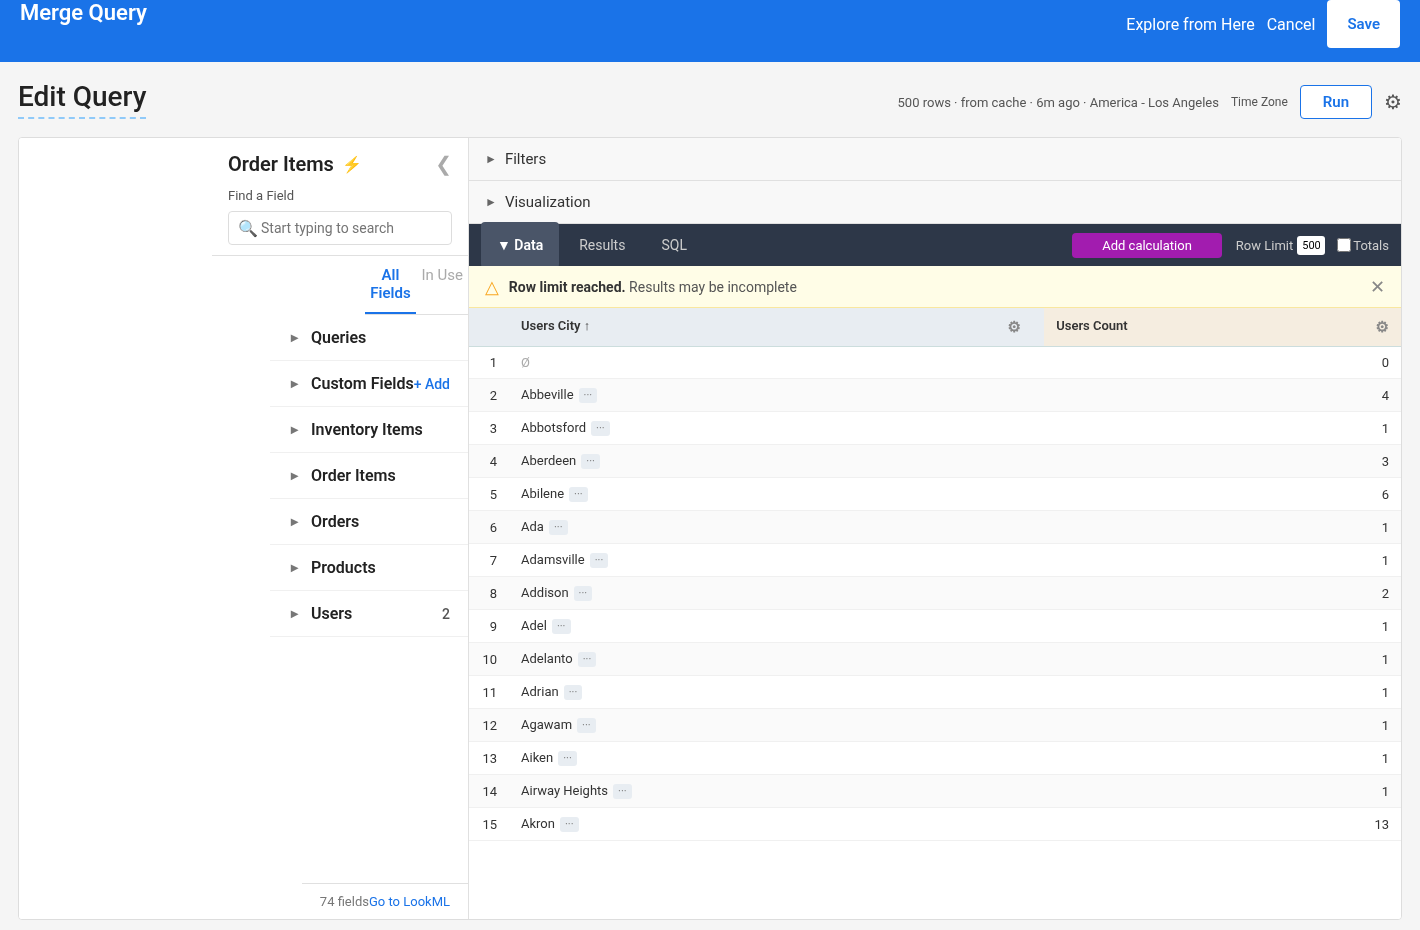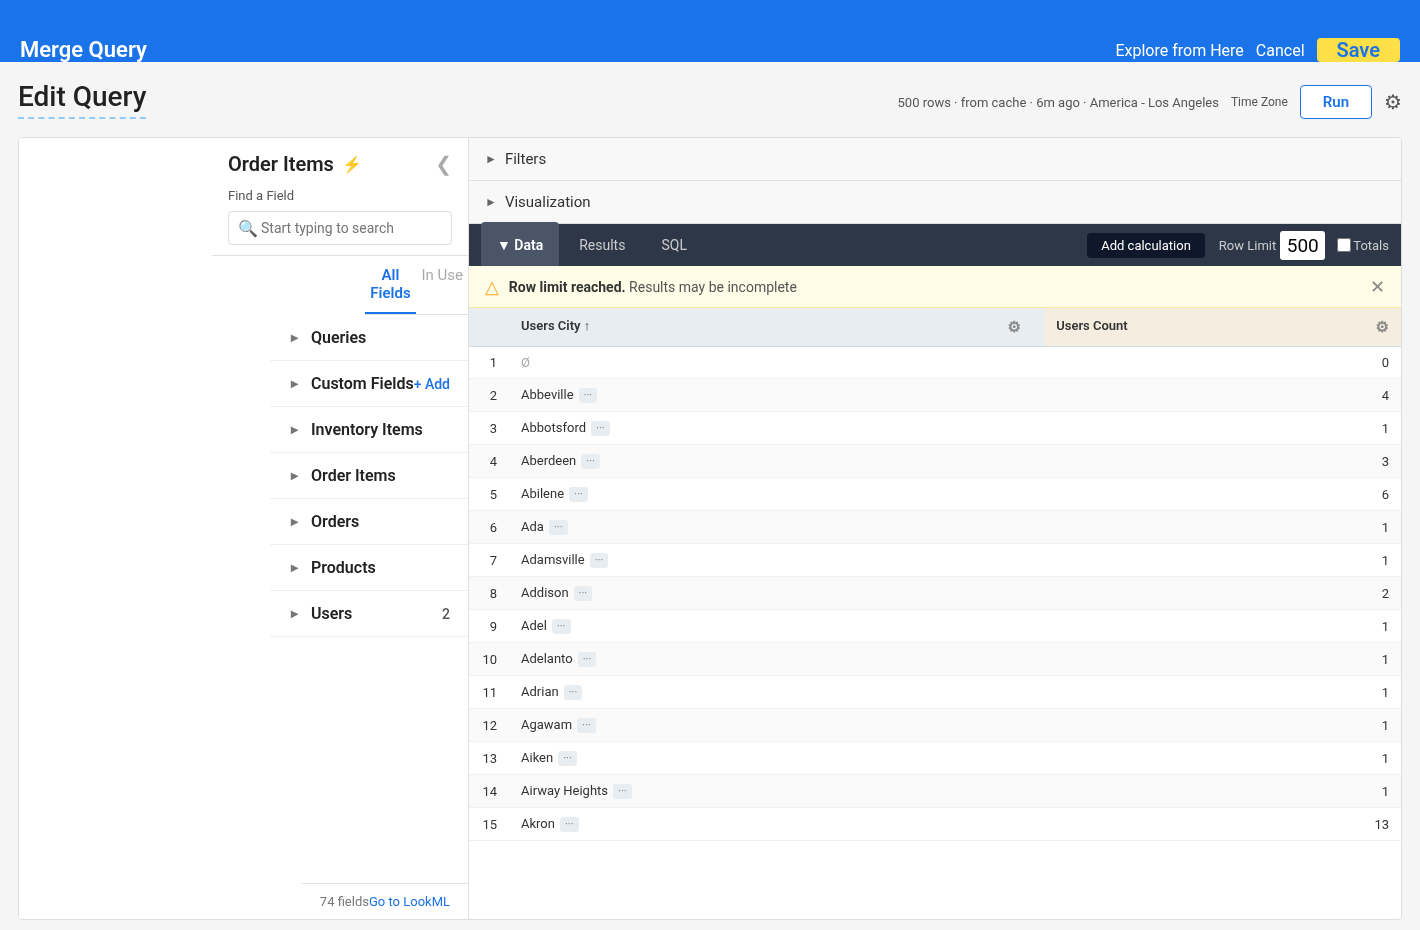--- a/index.html
+++ b/index.html
@@ -3,46 +3,46 @@
   <meta charset="utf-8">
   <style>
     * { box-sizing: border-box; margin: 0; padding: 0; font-family: -apple-system, BlinkMacSystemFont, 'Segoe UI', Roboto, sans-serif; }
     body { background: #f5f5f5; width: 1420px; height: 930px; overflow: hidden; }
 
     
     .top-nav {
       background: #1a73e8;
       height: 62px;
       display: flex;
-      align-items: flex-end;
+      align-items: flex-start;
       padding: 0 20px;
       justify-content: space-between;
     }
     .top-nav-title {
       color: white;
       font-size: 22px;
       font-weight: 600;
     }
     .top-nav-actions {
       display: flex;
       align-items: center;
       gap: 12px;
     }
     .top-nav-link {
       color: white;
       font-size: 16px;
       cursor: pointer;
       text-decoration: none;
     }
     .top-nav-save-btn {
-      background: #fde047;
+      background: #ffffff;
       color: #1a73e8;
       border: none;
-      padding: 0 20px;
-      font-size: 20px;
+      padding: 15px 20px;
+      font-size: 15px;
       font-weight: 600;
       border-radius: 4px;
       cursor: pointer;
     }
 
     
     .main-content {
       display: flex;
       flex-direction: column;
       height: calc(930px - 62px);
@@ -289,40 +289,40 @@
       cursor: pointer;
       border-radius: 4px;
     }
     .toolbar-tab.active {
       background: #4a5568;
       color: white;
       font-weight: 600;
     }
     .toolbar-spacer { flex: 1; }
     .add-calc-btn {
-      background: #0f172a;
+      background: #a21caf;
       color: white;
       border: none;
-      padding: 5px 14px;
+      padding: 5px 30px;
       font-size: 13px;
       border-radius: 4px;
       cursor: pointer;
     }
     .row-limit-label {
       color: #ccc;
       font-size: 13px;
       margin-left: 10px;
     }
     .row-limit-input {
       background: white;
       border: none;
       border-radius: 3px;
-      width: 45px;
+      width: 28px;
       padding: 3px 5px;
-      font-size: 19px;
+      font-size: 11px;
       text-align: center;
     }
     .totals-row {
       display: flex;
       align-items: center;
       gap: 2px;
       color: #ccc;
       font-size: 13px;
       margin-left: 8px;
     }

